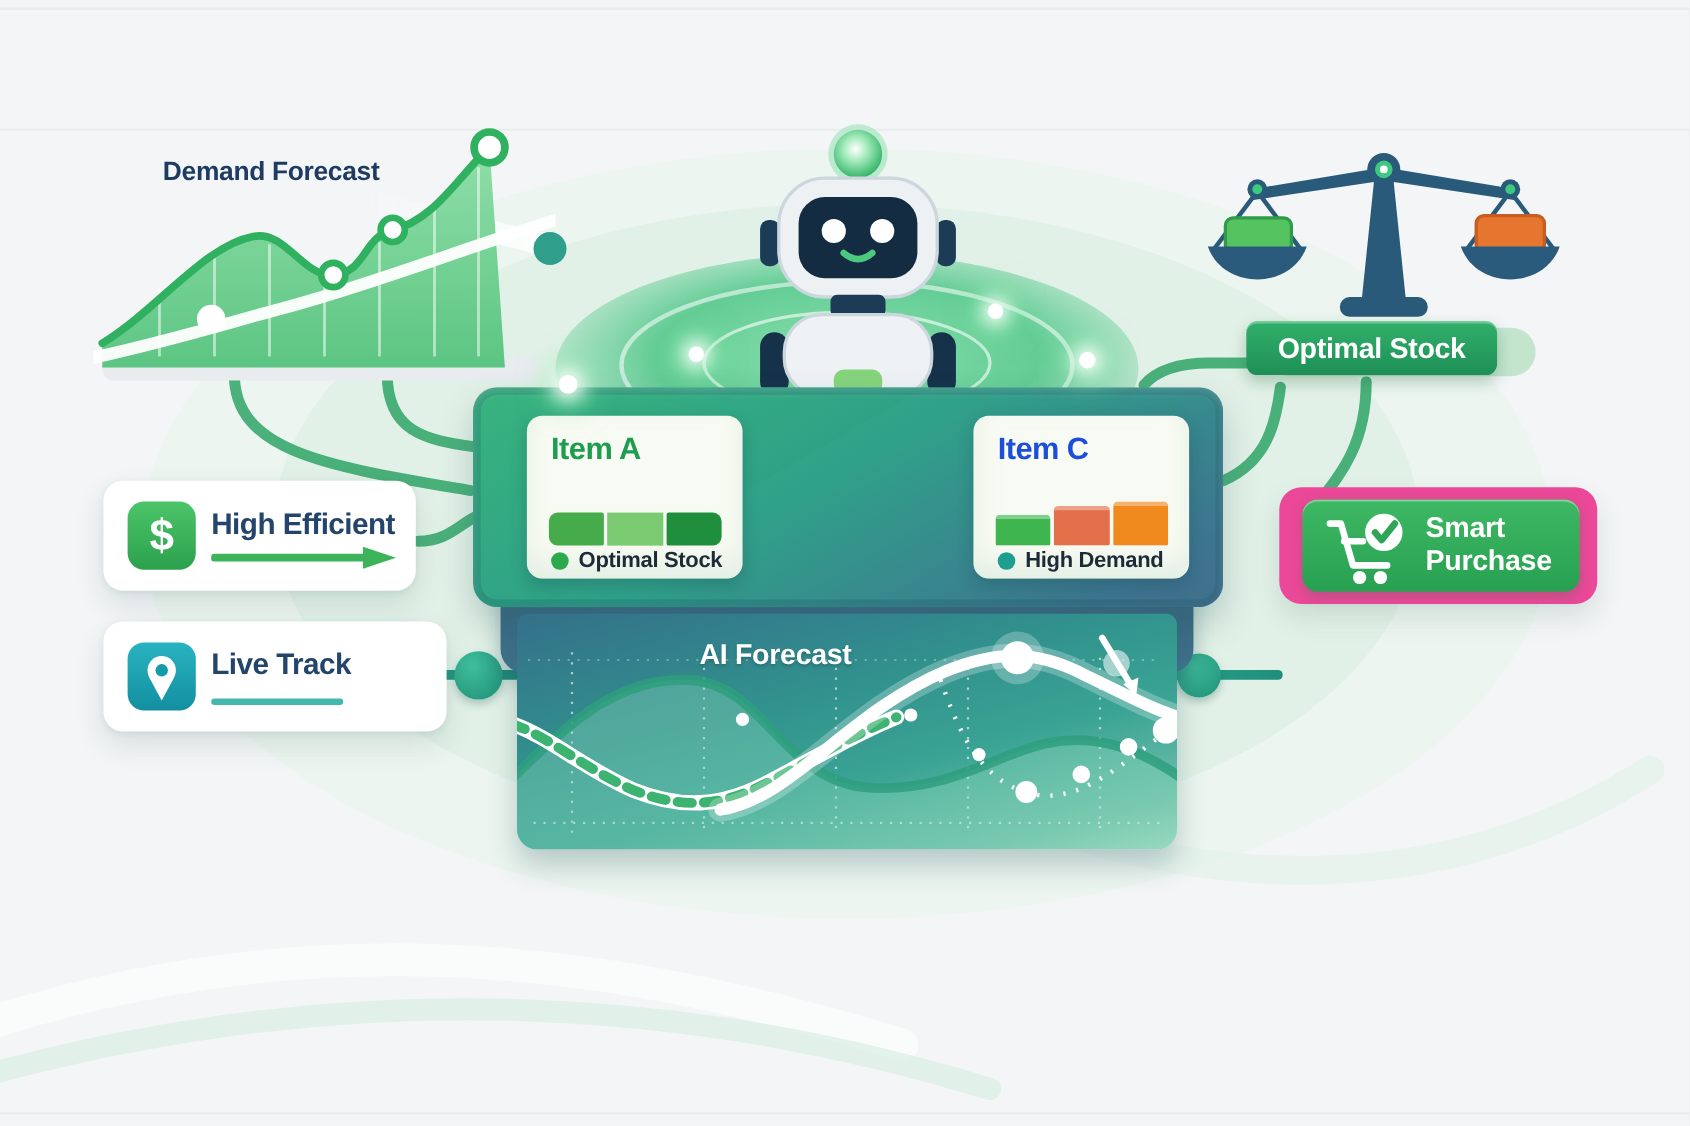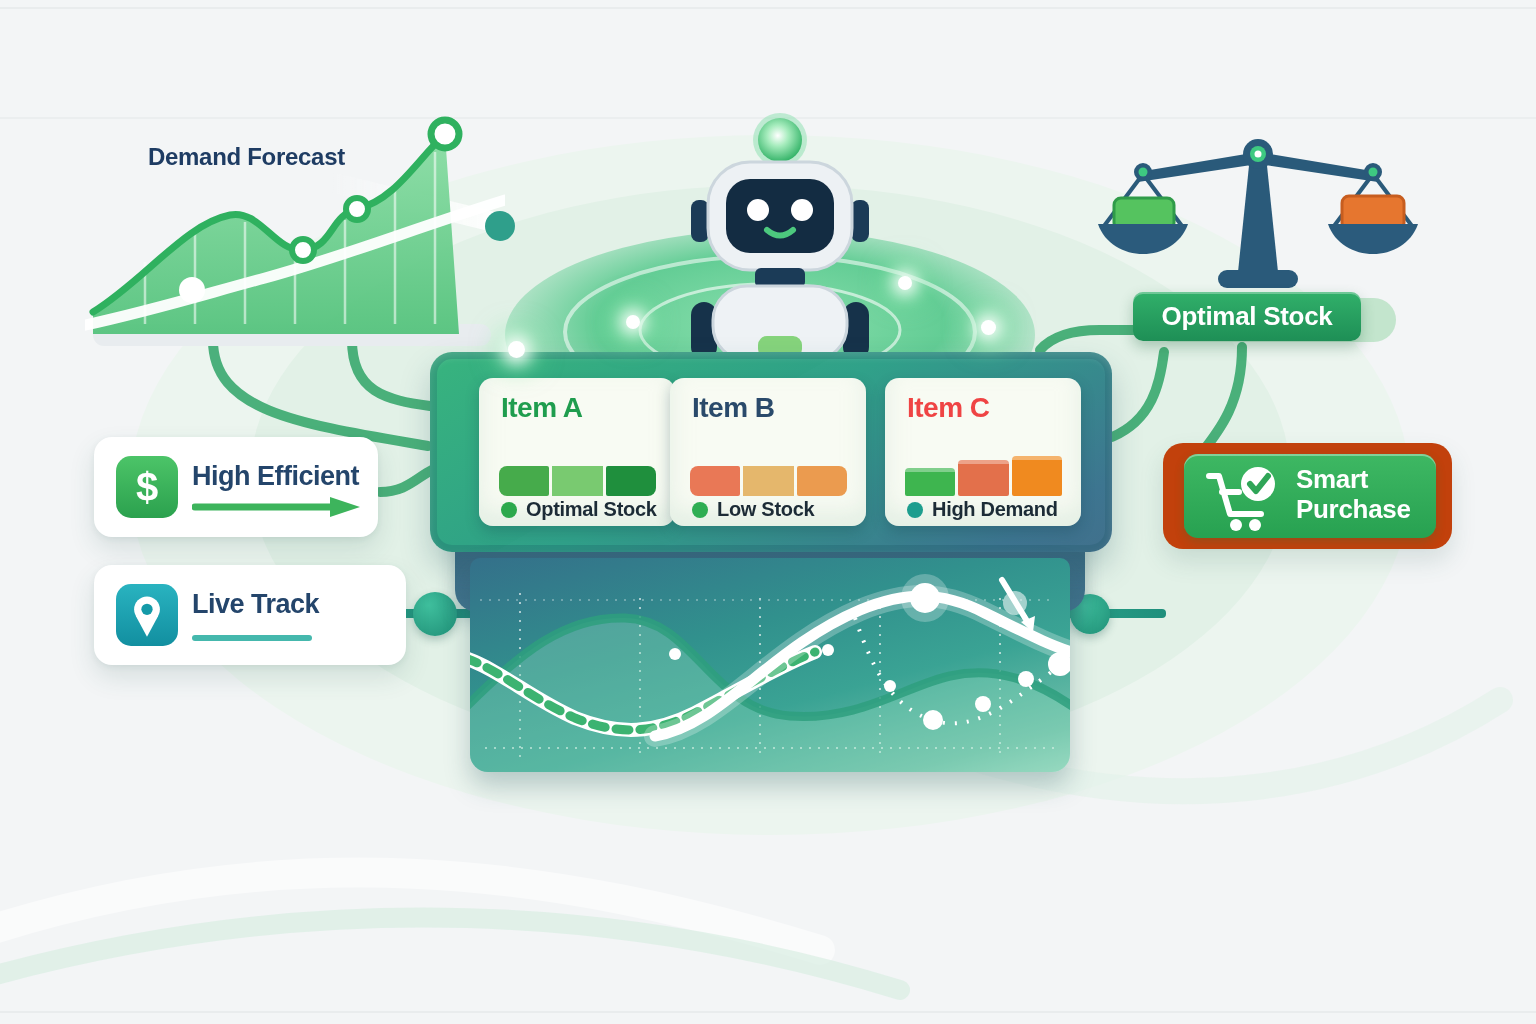--- a/index.html
+++ b/index.html
@@ -45,21 +45,21 @@
   
   .conn-line{position:absolute;height:9px;background:linear-gradient(90deg,#28a188,#1f8f7c);border-radius:4px;}
   .conn-dot{position:absolute;border-radius:50%;background:radial-gradient(circle at 35% 30%,#3fbf9d,#1f8f77);
       box-shadow:0 4px 8px rgba(30,90,80,.3);}
   
   #optimal-backing{position:absolute;left:1150px;top:298px;width:246px;height:44px;border-radius:22px;background:#c3e5cd;}
   #optimal-pill{position:absolute;left:1133px;top:292px;width:228px;height:49px;border-radius:10px;
       background:linear-gradient(#31b06a,#1e8f56);box-shadow:0 6px 14px rgba(30,100,60,.3), inset 0 2px 0 rgba(255,255,255,.3);
       display:flex;align-items:center;justify-content:center;color:#fff;font-size:26px;font-weight:bold;letter-spacing:-.3px;}
   
-  #smart-card{position:absolute;left:1163px;top:443px;width:289px;height:106px;border-radius:20px;background:#c2410c;
+  #smart-card{position:absolute;left:1163px;top:443px;width:289px;height:106px;border-radius:20px;background:#ec4899;
       box-shadow:0 12px 24px rgba(45,95,85,.15);}
   #smart-inner{position:absolute;left:21px;top:11px;width:252px;height:84px;border-radius:14px;
       background:linear-gradient(#3eb863,#27a151);box-shadow:inset 0 2px 0 rgba(255,255,255,.35),0 4px 10px rgba(30,110,60,.25);}
   #smart-label{position:absolute;left:112px;top:10px;width:150px;color:#fff;font-size:26px;font-weight:bold;line-height:1.17;letter-spacing:-.3px;}
   
   #auto-card{position:absolute;left:1160px;top:563px;width:295px;height:106px;border-radius:20px;background:#fdfefd;
       box-shadow:0 12px 24px rgba(45,95,85,.14);}
   #auto-label{position:absolute;left:92px;top:13px;width:200px;color:#24456b;font-size:28px;font-weight:bold;line-height:1.15;letter-spacing:-.5px;}
   
   #live-underline{position:absolute;left:98px;top:70px;width:120px;height:6px;border-radius:3px;background:#45b8ad;}
@@ -207,35 +207,23 @@
         <div class="seg" style="background: rgb(70, 171, 75);"></div>
         <div class="seg" style="background: rgb(121, 202, 112);"></div>
         <div class="seg" style="background: rgb(31, 143, 61);"></div>
       </div>
       <div class="status-row">
         <div class="status-dot" style="background: rgb(44, 169, 77);"></div>
         <div class="status-text">Optimal Stock</div>
       </div>
     </div>
 
-    <div class="item-card" style="left:240px;">
-      <div class="item-title" style="color: rgb(42, 74, 107);">Item B</div>
-      <div class="bar-row">
-        <div class="seg" style="background: rgb(233, 120, 86);"></div>
-        <div class="seg" style="background: rgb(229, 183, 108);"></div>
-        <div class="seg" style="background: rgb(235, 155, 79);"></div>
-      </div>
-      <div class="status-row">
-        <div class="status-dot" style="background: rgb(47, 174, 83);"></div>
-        <div class="status-text">Low Stock</div>
-      </div>
-    </div>
 
     <div class="item-card" style="left:455px;">
-      <div class="item-title" style="color: #ef4444;">Item C</div>
+      <div class="item-title" style="color: #1d4ed8;">Item C</div>
       <div class="bar-row stair">
         <div class="seg h1" style="background: rgb(62, 181, 79);"></div>
         <div class="seg h2" style="background: rgb(227, 112, 75);"></div>
         <div class="seg h3" style="background: rgb(240, 138, 31);"></div>
       </div>
       <div class="status-row">
         <div class="status-dot" style="background: rgb(29, 158, 142);"></div>
         <div class="status-text">High Demand</div>
       </div>
     </div>
@@ -284,20 +272,21 @@
         <circle cx="205" cy="96" r="6"></circle>
           <circle cx="358" cy="92" r="6"></circle>
       </g>
 
       <g>
         <circle cx="545" cy="45" r="12" fill="#ffffff" opacity=".55"></circle>
         <line x1="532" y1="22" x2="560" y2="68" stroke="#ffffff" stroke-width="6" stroke-linecap="round"></line>
         <polygon points="563,74 551,64 565,58" fill="#ffffff"></polygon>
       </g>
     </svg>
+    <div id="ai-title">AI Forecast</div>
   </div>
 
   <svg class="abs" style="left:1098px;top:122px" width="320" height="175" viewBox="0 0 320 175">
     <g stroke="#2a5a7a" stroke-width="4">
       <line x1="45" y1="52" x2="6" y2="104"></line>
         <line x1="45" y1="52" x2="84" y2="104"></line>
       <line x1="275" y1="52" x2="236" y2="104"></line>
         <line x1="275" y1="52" x2="314" y2="104"></line>
     </g>
     <rect x="16" y="76" width="60" height="32" rx="7" fill="#55c35f" stroke="#2f9b49" stroke-width="3"></rect>

